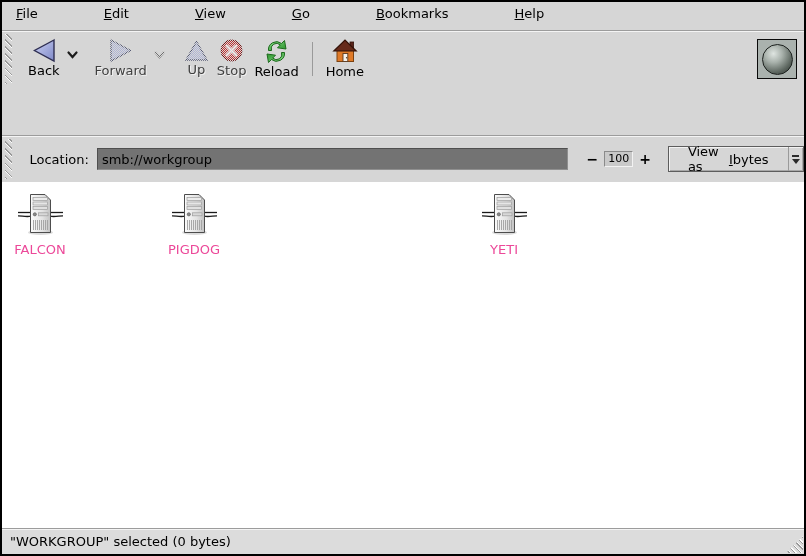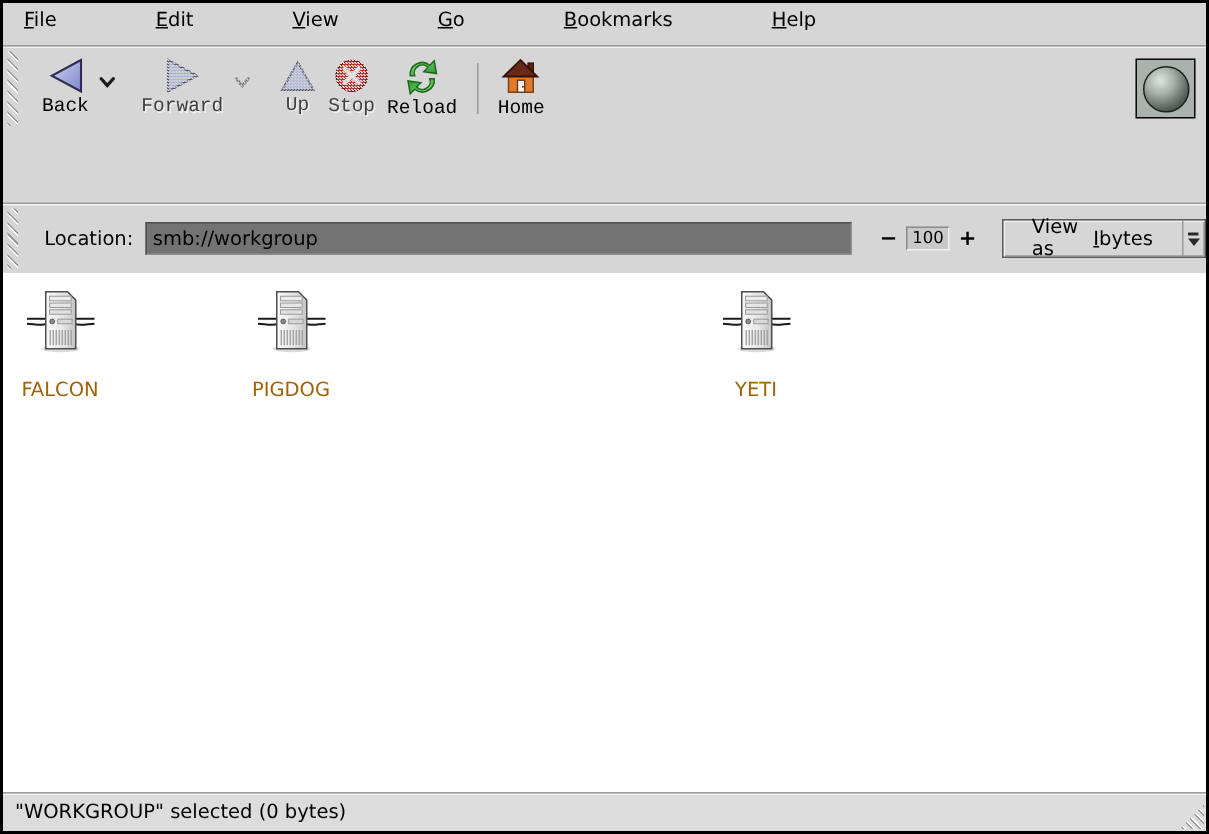--- a/index.html
+++ b/index.html
@@ -16,21 +16,21 @@
   
   .menubar{height:28px;display:flex;align-items:flex-start;padding-left:4px;background:#d6d6d6;flex:0 0 auto;gap:46px;}
   .menu-item{padding:4px 10px;cursor:default;}
   .menu-item u, .mn{text-decoration:underline;}
   
   .bar{border-top:1px solid #9c9c9c;box-shadow:inset 0 1px 0 #f4f4f4;background:#d6d6d6;flex:0 0 auto;display:flex;align-items:center;}
   .grippy{width:7px;align-self:stretch;margin:3px 2px 3px 3px;
     background:repeating-linear-gradient(45deg,#fafafa 0 1px,#9a9a9a 1px 2px,#d6d6d6 2px 5px);}
   
   .toolbar{height:57px;}
-  .tb-btn{display:flex;flex-direction:column;align-items:center;justify-content:flex-end;padding:2px 4px 4px 4px;font-family:Liberation Mono, monospace;}
+  .tb-btn{display:flex;flex-direction:column;align-items:center;justify-content:flex-end;padding:2px 4px 4px 4px;}
   .tb-label{margin-top:1px;line-height:14px;}
   .tb-btn.disabled .tb-label{color:#404040;text-shadow:1px 1px 0 #f0f0f0;}
   .tb-icon{position:relative;display:block;line-height:0;}
   .dither::after{content:"";position:absolute;inset:0;
     background:repeating-conic-gradient(#d6d6d6 0% 25%,transparent 0% 50%) 0 0/2px 2px;}
   .tb-chevron{align-self:flex-start;margin-top:20px;padding:0 3px;line-height:0;position:relative;}
   .tb-sep{width:1px;height:34px;background:#9a9a9a;margin:0 9px;align-self:center;}
   .tb-spacer{flex:1;}
   .throbber-box{width:40px;height:40px;border:1px solid #0a0a0a;background:#aab2ae;
     display:flex;align-items:center;justify-content:center;margin-right:7px;align-self:center;}
@@ -50,21 +50,21 @@
   .viewas{margin-left:13px;height:26px;display:flex;align-items:stretch;
     border:1px solid #5d5d5d;background:#d6d6d6;box-shadow:inset 1px 1px 0 #f2f2f2, inset -1px -1px 0 #a8a8a8;}
   .viewas-label{display:flex;align-items:center;padding:0 19px;}
   .viewas-arrow{width:17px;border-left:1px solid #9a9a9a;display:flex;flex-direction:column;
     align-items:center;justify-content:center;gap:2px;}
   .va-dash{width:7px;height:2px;background:#2a2a2a;}
   .va-tri{width:0;height:0;border-left:4px solid transparent;border-right:4px solid transparent;border-top:5px solid #2a2a2a;}
   
   .content{flex:1;background:#fff;position:relative;}
   .file-item{position:absolute;top:10px;width:110px;display:flex;flex-direction:column;align-items:center;}
-  .file-label{margin-top:13px;font-size:13px;color:#a16207;}
+  .file-label{margin-top:3px;font-size:13px;color:#ec4899;}
   
   .statusbar{height:26px;border-top:1px solid #9c9c9c;box-shadow:inset 0 1px 0 #f4f4f4;
     background:#dcdcdc;display:flex;align-items:center;padding-left:8px;position:relative;flex:0 0 auto;}
   .resize-grip{position:absolute;right:1px;bottom:1px;width:17px;height:17px;
     background:repeating-linear-gradient(45deg,transparent 0 2px,#9a9a9a 2px 3px,#fdfdfd 3px 4px);
     clip-path:polygon(100% 0,100% 100%,0 100%);}
 </style>
 </head>
 <body>
 

